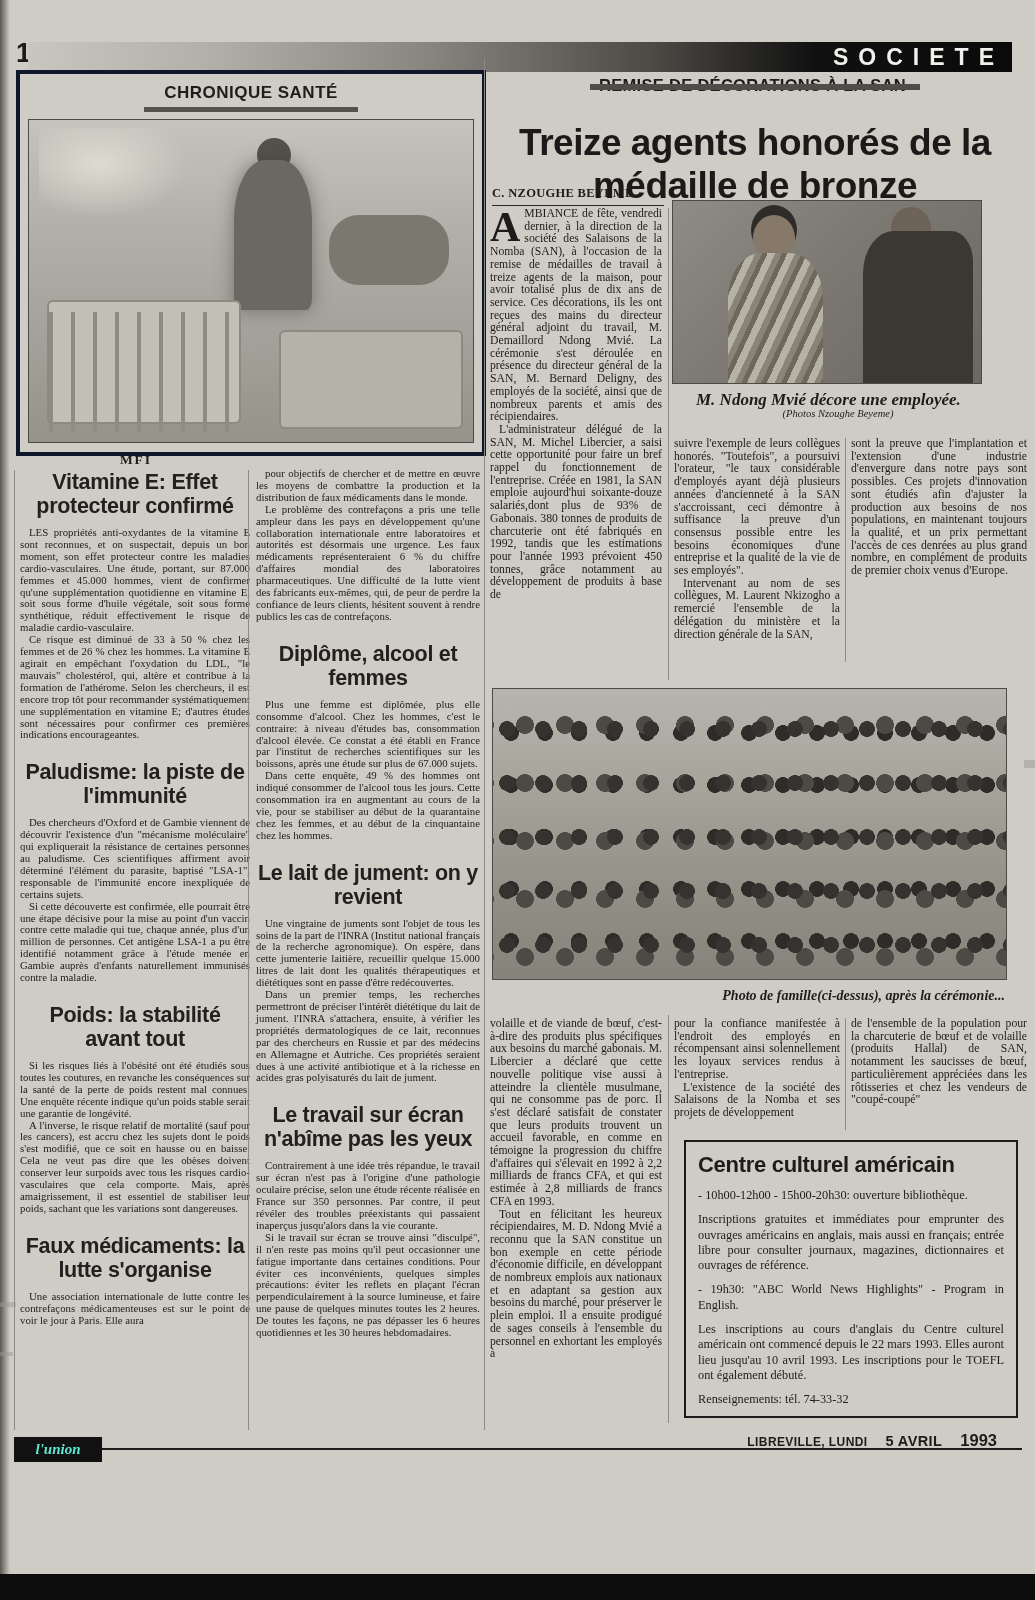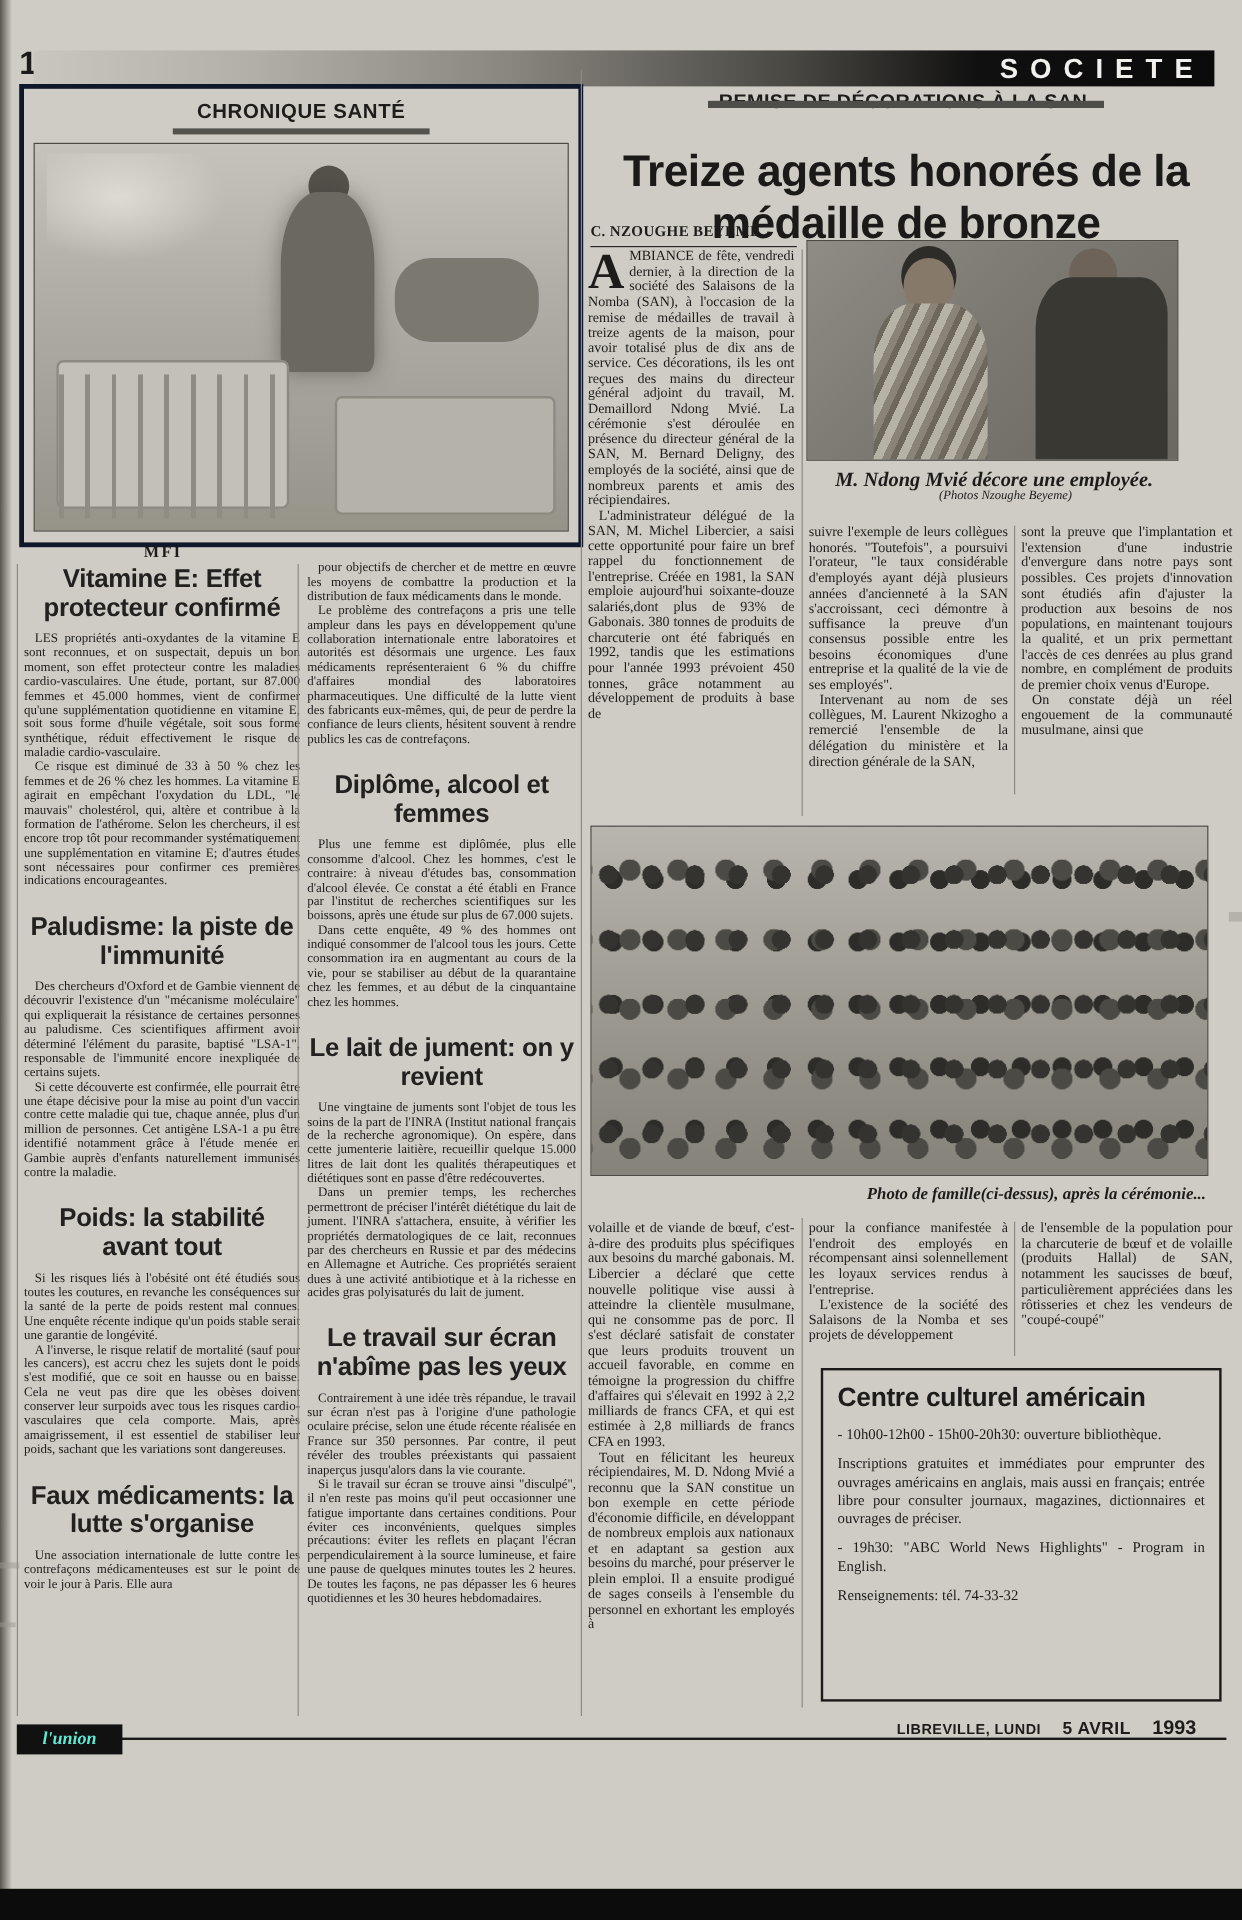--- a/index.html
+++ b/index.html
@@ -169,43 +169,43 @@
   </div>
   <div class="deco-cap">M. Ndong Mvié décore une employée.</div>
   <div class="deco-credit">(Photos Nzoughe Beyeme)</div>
 
   <div class="sanc san2">
     <p class="p1nc">suivre l'exemple de leurs collègues honorés. "Toutefois", a poursuivi l'orateur, "le taux considérable d'employés ayant déjà plusieurs années d'ancienneté à la SAN s'accroissant, ceci démontre à suffisance la preuve d'un consensus possible entre les besoins économiques d'une entreprise et la qualité de la vie de ses employés".</p>
     <p>Intervenant au nom de ses collègues, M. Laurent Nkizogho a remercié l'ensemble de la délégation du ministère et la direction générale de la SAN,</p>
   </div>
   <div class="sanc san3">
     <p class="p1nc">sont la preuve que l'implantation et l'extension d'une industrie d'envergure dans notre pays sont possibles. Ces projets d'innovation sont étudiés afin d'ajuster la production aux besoins de nos populations, en maintenant toujours la qualité, et un prix permettant l'accès de ces denrées au plus grand nombre, en complément de produits de premier choix venus d'Europe.</p>
-    <p>On constate déjà un réel engouement de la communauté musulmane, ainsi que</p>
   </div>
 
   <div class="group-photo"></div>
   <div class="group-cap">Photo de famille(ci-dessus), après la cérémonie...</div>
 
   <div class="sanc sanb1">
     <p class="p1nc">volaille et de viande de bœuf, c'est-à-dire des produits plus spécifiques aux besoins du marché gabonais. M. Libercier a déclaré que cette nouvelle politique vise aussi à atteindre la clientèle musulmane, qui ne consomme pas de porc. Il s'est déclaré satisfait de constater que leurs produits trouvent un accueil favorable, en comme en témoigne la progression du chiffre d'affaires qui s'élevait en 1992 à 2,2 milliards de francs CFA, et qui est estimée à 2,8 milliards de francs CFA en 1993.</p>
     <p>Tout en félicitant les heureux récipiendaires, M. D. Ndong Mvié a reconnu que la SAN constitue un bon exemple en cette période d'économie difficile, en développant de nombreux emplois aux nationaux et en adaptant sa gestion aux besoins du marché, pour préserver le plein emploi. Il a ensuite prodigué de sages conseils à l'ensemble du personnel en exhortant les employés à</p>
   </div>
   <div class="sanc sanb2">
     <p class="p1nc">pour la confiance manifestée à l'endroit des employés en récompensant ainsi solennellement les loyaux services rendus à l'entreprise.</p>
     <p>L'existence de la société des Salaisons de la Nomba et ses projets de développement</p>
   </div>
   <div class="sanc sanb3">
     <p class="p1nc">de l'ensemble de la population pour la charcuterie de bœuf et de volaille (produits Hallal) de SAN, notamment les saucisses de bœuf, particulièrement appréciées dans les rôtisseries et chez les vendeurs de "coupé-coupé"</p>
   </div>
 
   <section class="centre-box">
     <h2 class="centre-title">Centre culturel américain</h2>
     <p>- 10h00-12h00 - 15h00-20h30: ouverture bibliothèque.</p>
-    <p>Inscriptions gratuites et immédiates pour emprunter des ouvrages américains en anglais, mais aussi en français; entrée libre pour consulter journaux, magazines, dictionnaires et ouvrages de préciser.</p>
+    <p>Inscriptions gratuites et immédiates pour emprunter des ouvrages américains en anglais, mais aussi en français; entrée libre pour consulter journaux, magazines, dictionnaires et ouvrages de référence.</p>
     <p>- 19h30: "ABC World News Highlights" - Program in English.</p>
+    <p>Les inscriptions au cours d'anglais du Centre culturel américain ont commencé depuis le 22 mars 1993. Elles auront lieu jusqu'au 10 avril 1993. Les inscriptions pour le TOEFL ont également débuté.</p>
     <p>Renseignements: tél. 74-33-32</p>
   </section>
 
   <div class="vrule" style="left:14px;top:470px;height:960px;"></div>
   <div class="vrule" style="left:248px;top:470px;height:960px;"></div>
   <div class="vrule" style="left:484px;top:58px;height:1372px;"></div>
   <div class="vrule" style="left:668px;top:208px;height:472px;"></div>
   <div class="vrule" style="left:668px;top:1015px;height:408px;"></div>
   <div class="vrule" style="left:845px;top:438px;height:224px;"></div>
   <div class="vrule" style="left:845px;top:1018px;height:112px;"></div>

